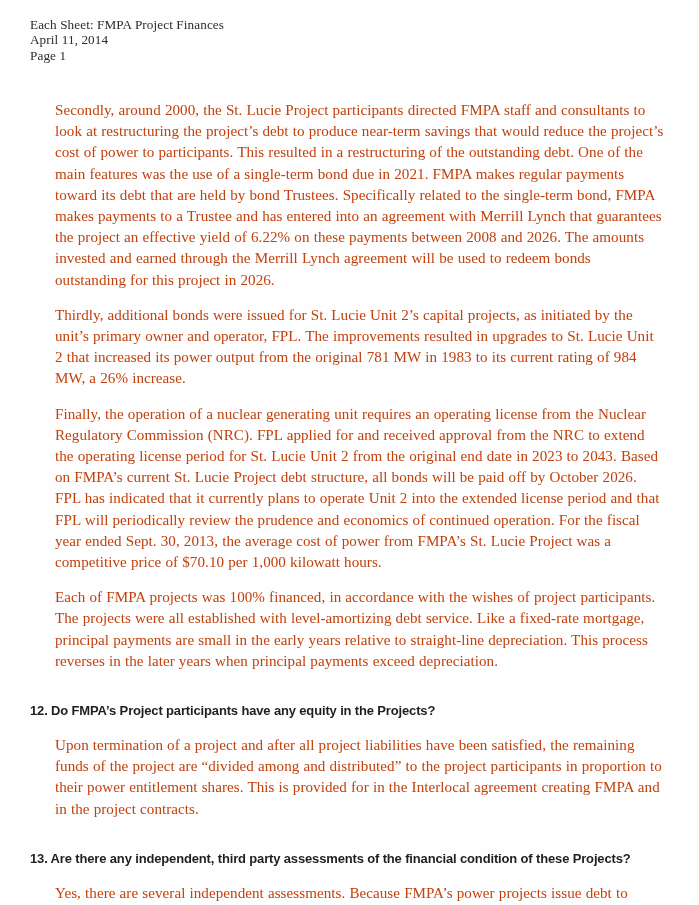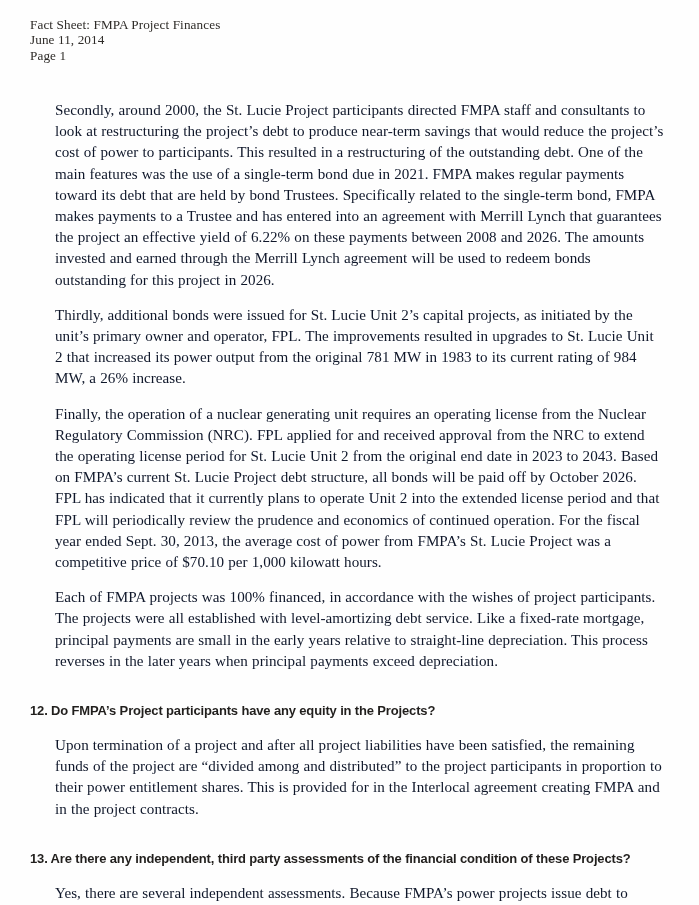--- a/index.html
+++ b/index.html
@@ -42,21 +42,21 @@
     left: 55px;
     top: 100px;
     width: 610px;
   }
 
   p.para {
     margin: 0 0 14px 0;
     font-size: 15.1px;
     line-height: 21.2px;
     text-align: left;
-    color: #0f172a;
+    color: #c2410c;
     letter-spacing: 0.05px;
     word-spacing: 0.3px;
   }
 
   
   .qheading {
     margin: 0 0 0 -25px;
     padding-left: 18px;
     text-indent: -18px;
     font-family: "Liberation Sans", "DejaVu Sans", sans-serif;
@@ -71,22 +71,22 @@
 
   .gap-before-heading { height: 15px; }
   .gap-after-heading  { height: 14px; }
 </style>
 </head>
 <body>
 
 <div class="page">
 
   <div class="doc-header">
-    <div>Fact Sheet: FMPA Project Finances</div>
-    <div>June 11, 2014</div>
+    <div>Each Sheet: FMPA Project Finances</div>
+    <div>April 11, 2014</div>
     <div>Page 1</div>
   </div>
 
   <div class="body-col">
 
     <p class="para">Secondly, around 2000, the St. Lucie Project participants directed FMPA staff and consultants to look at restructuring the project’s debt to produce near-term savings that would reduce the project’s cost of power to participants. This resulted in a restructuring of the outstanding debt. One of the main features was the use of a single-term bond due in 2021. FMPA makes regular payments toward its debt that are held by bond Trustees. Specifically related to the single-term bond, FMPA makes payments to a Trustee and has entered into an agreement with Merrill Lynch that guarantees the project an effective yield of 6.22% on these payments between 2008 and 2026. The amounts invested and earned through the Merrill Lynch agreement will be used to redeem bonds outstanding for this project in 2026.</p>
 
     <p class="para">Thirdly, additional bonds were issued for St. Lucie Unit 2’s capital projects, as initiated by the unit’s primary owner and operator, FPL. The improvements resulted in upgrades to St. Lucie Unit 2 that increased its power output from the original 781 MW in 1983 to its current rating of 984 MW, a 26% increase.</p>
 
     <p class="para">Finally, the operation of a nuclear generating unit requires an operating license from the Nuclear Regulatory Commission (NRC). FPL applied for and received approval from the NRC to extend the operating license period for St. Lucie Unit 2 from the original end date in 2023 to 2043. Based on FMPA’s current St. Lucie Project debt structure, all bonds will be paid off by October 2026. FPL has indicated that it currently plans to operate Unit 2 into the extended license period and that FPL will periodically review the prudence and economics of continued operation. For the fiscal year ended Sept. 30, 2013, the average cost of power from FMPA’s St. Lucie Project was a competitive price of $70.10 per 1,000 kilowatt hours.</p>

